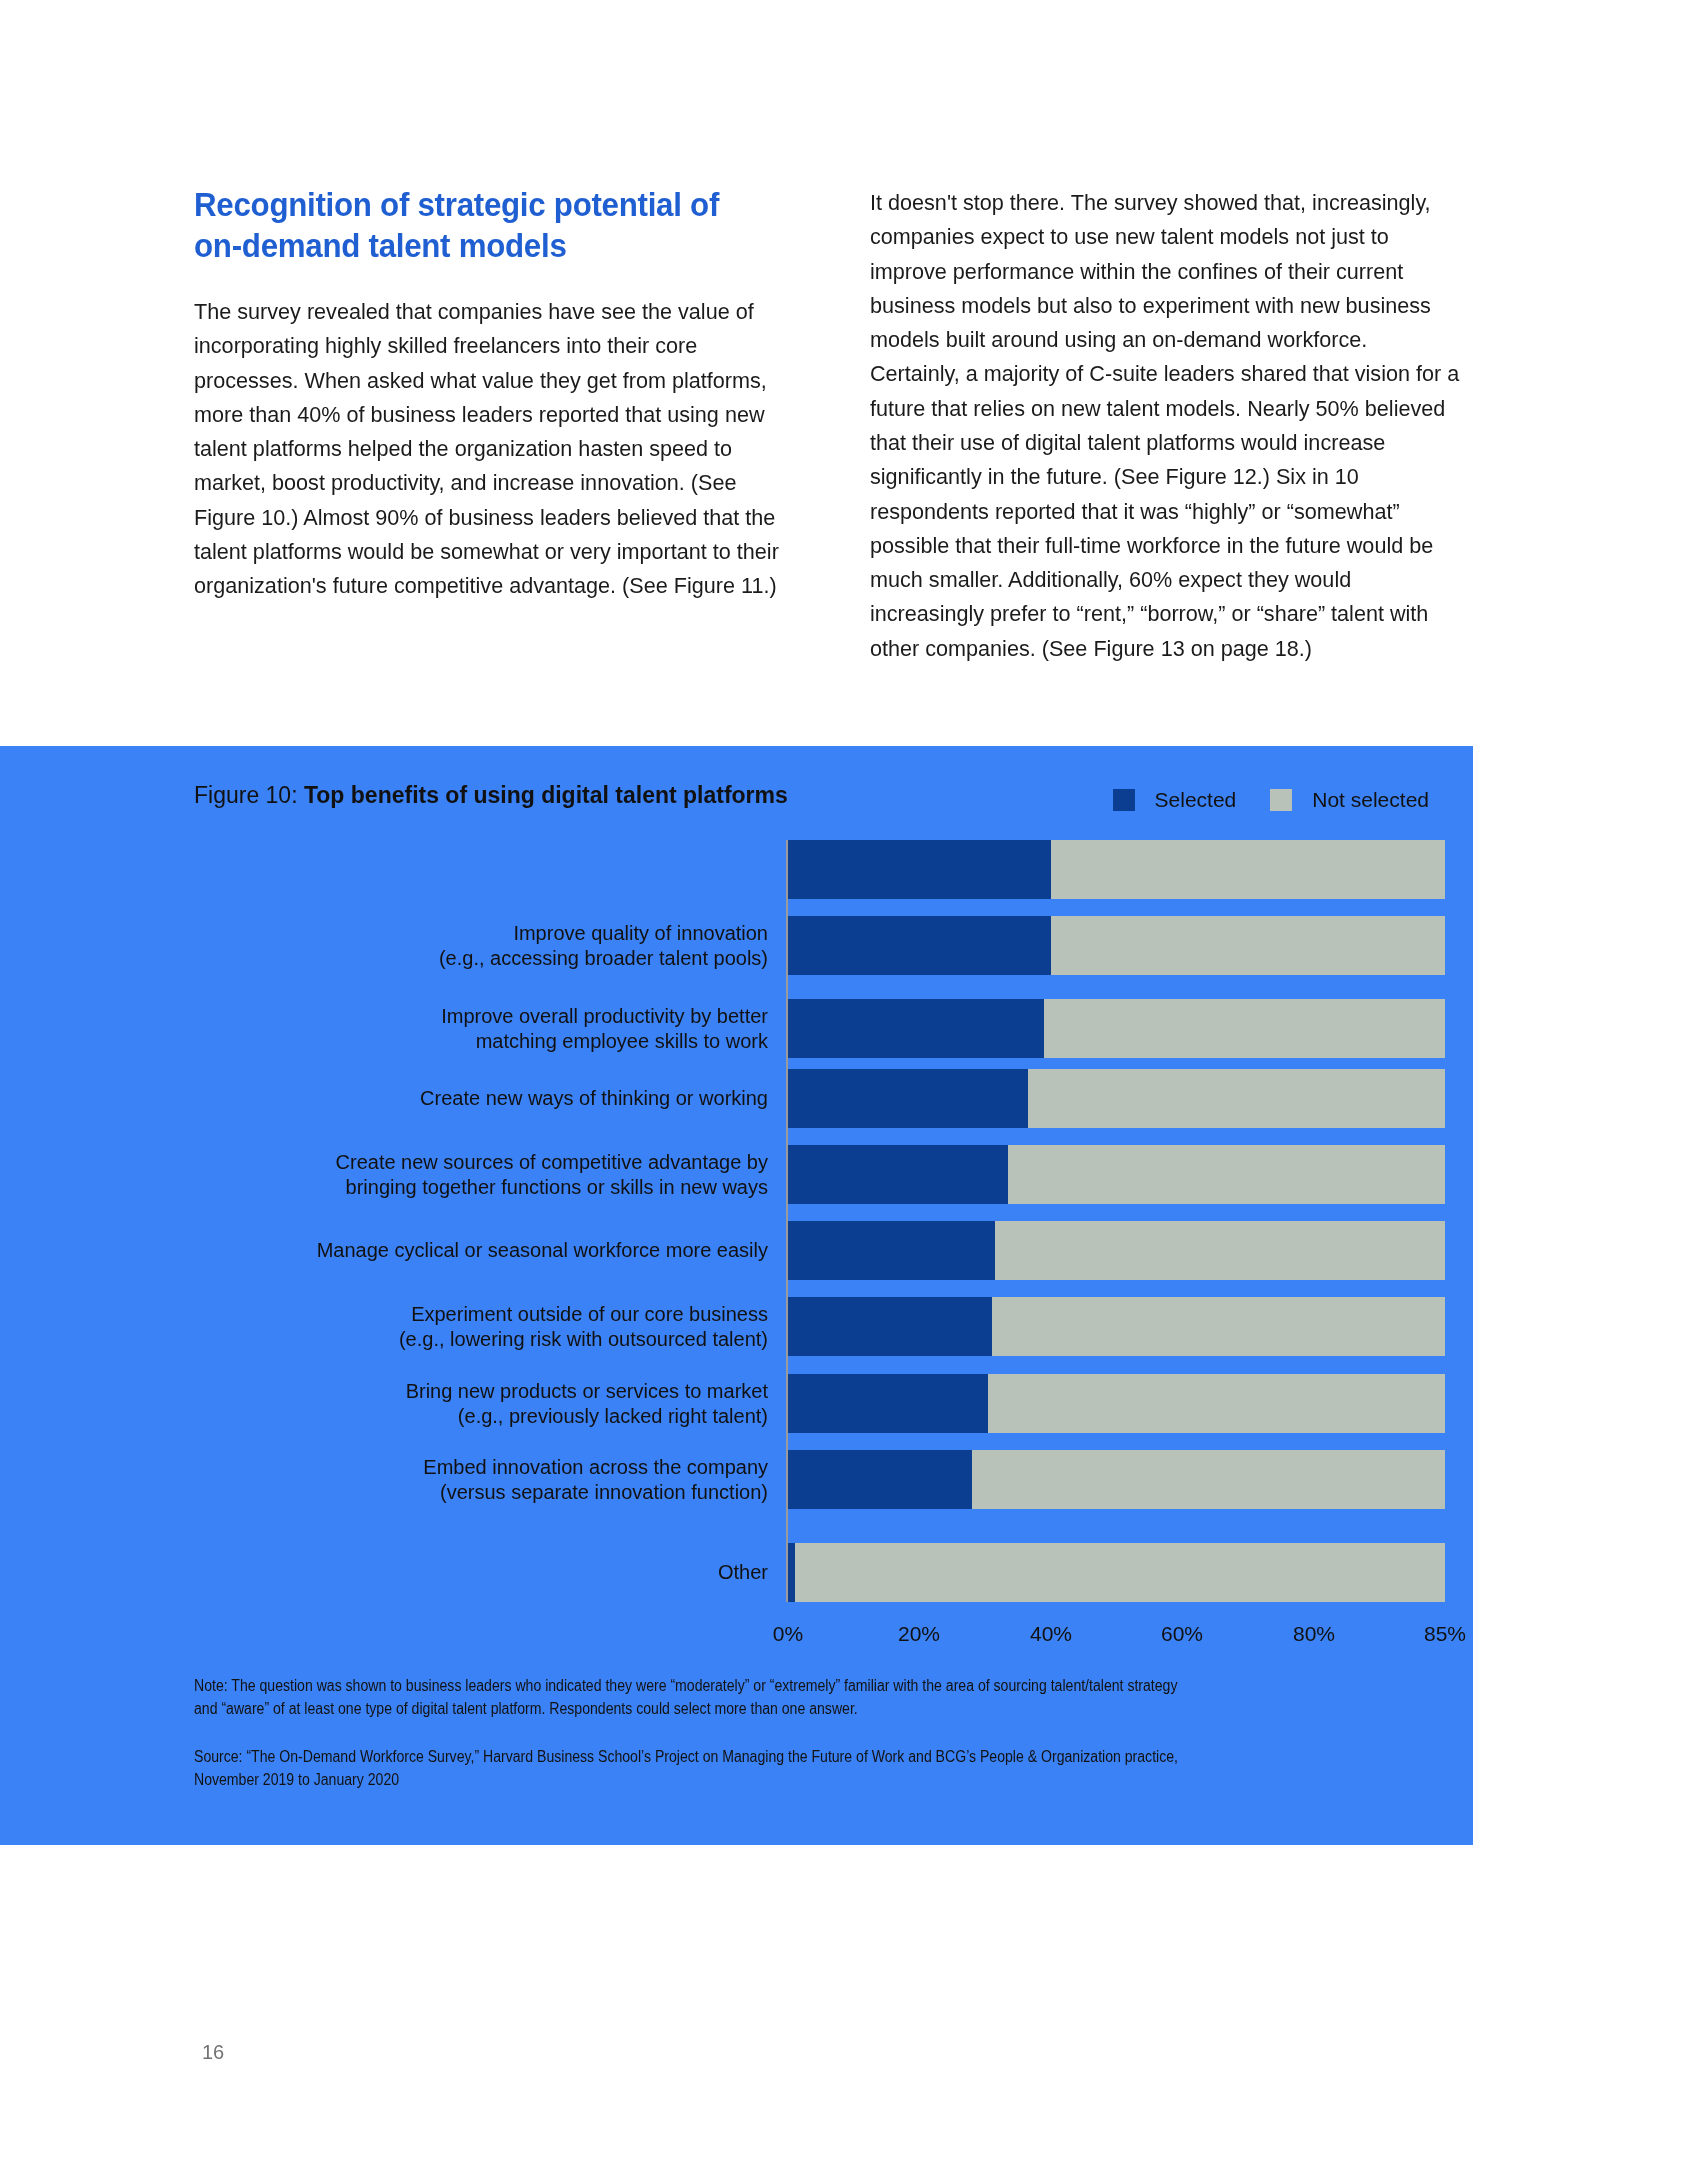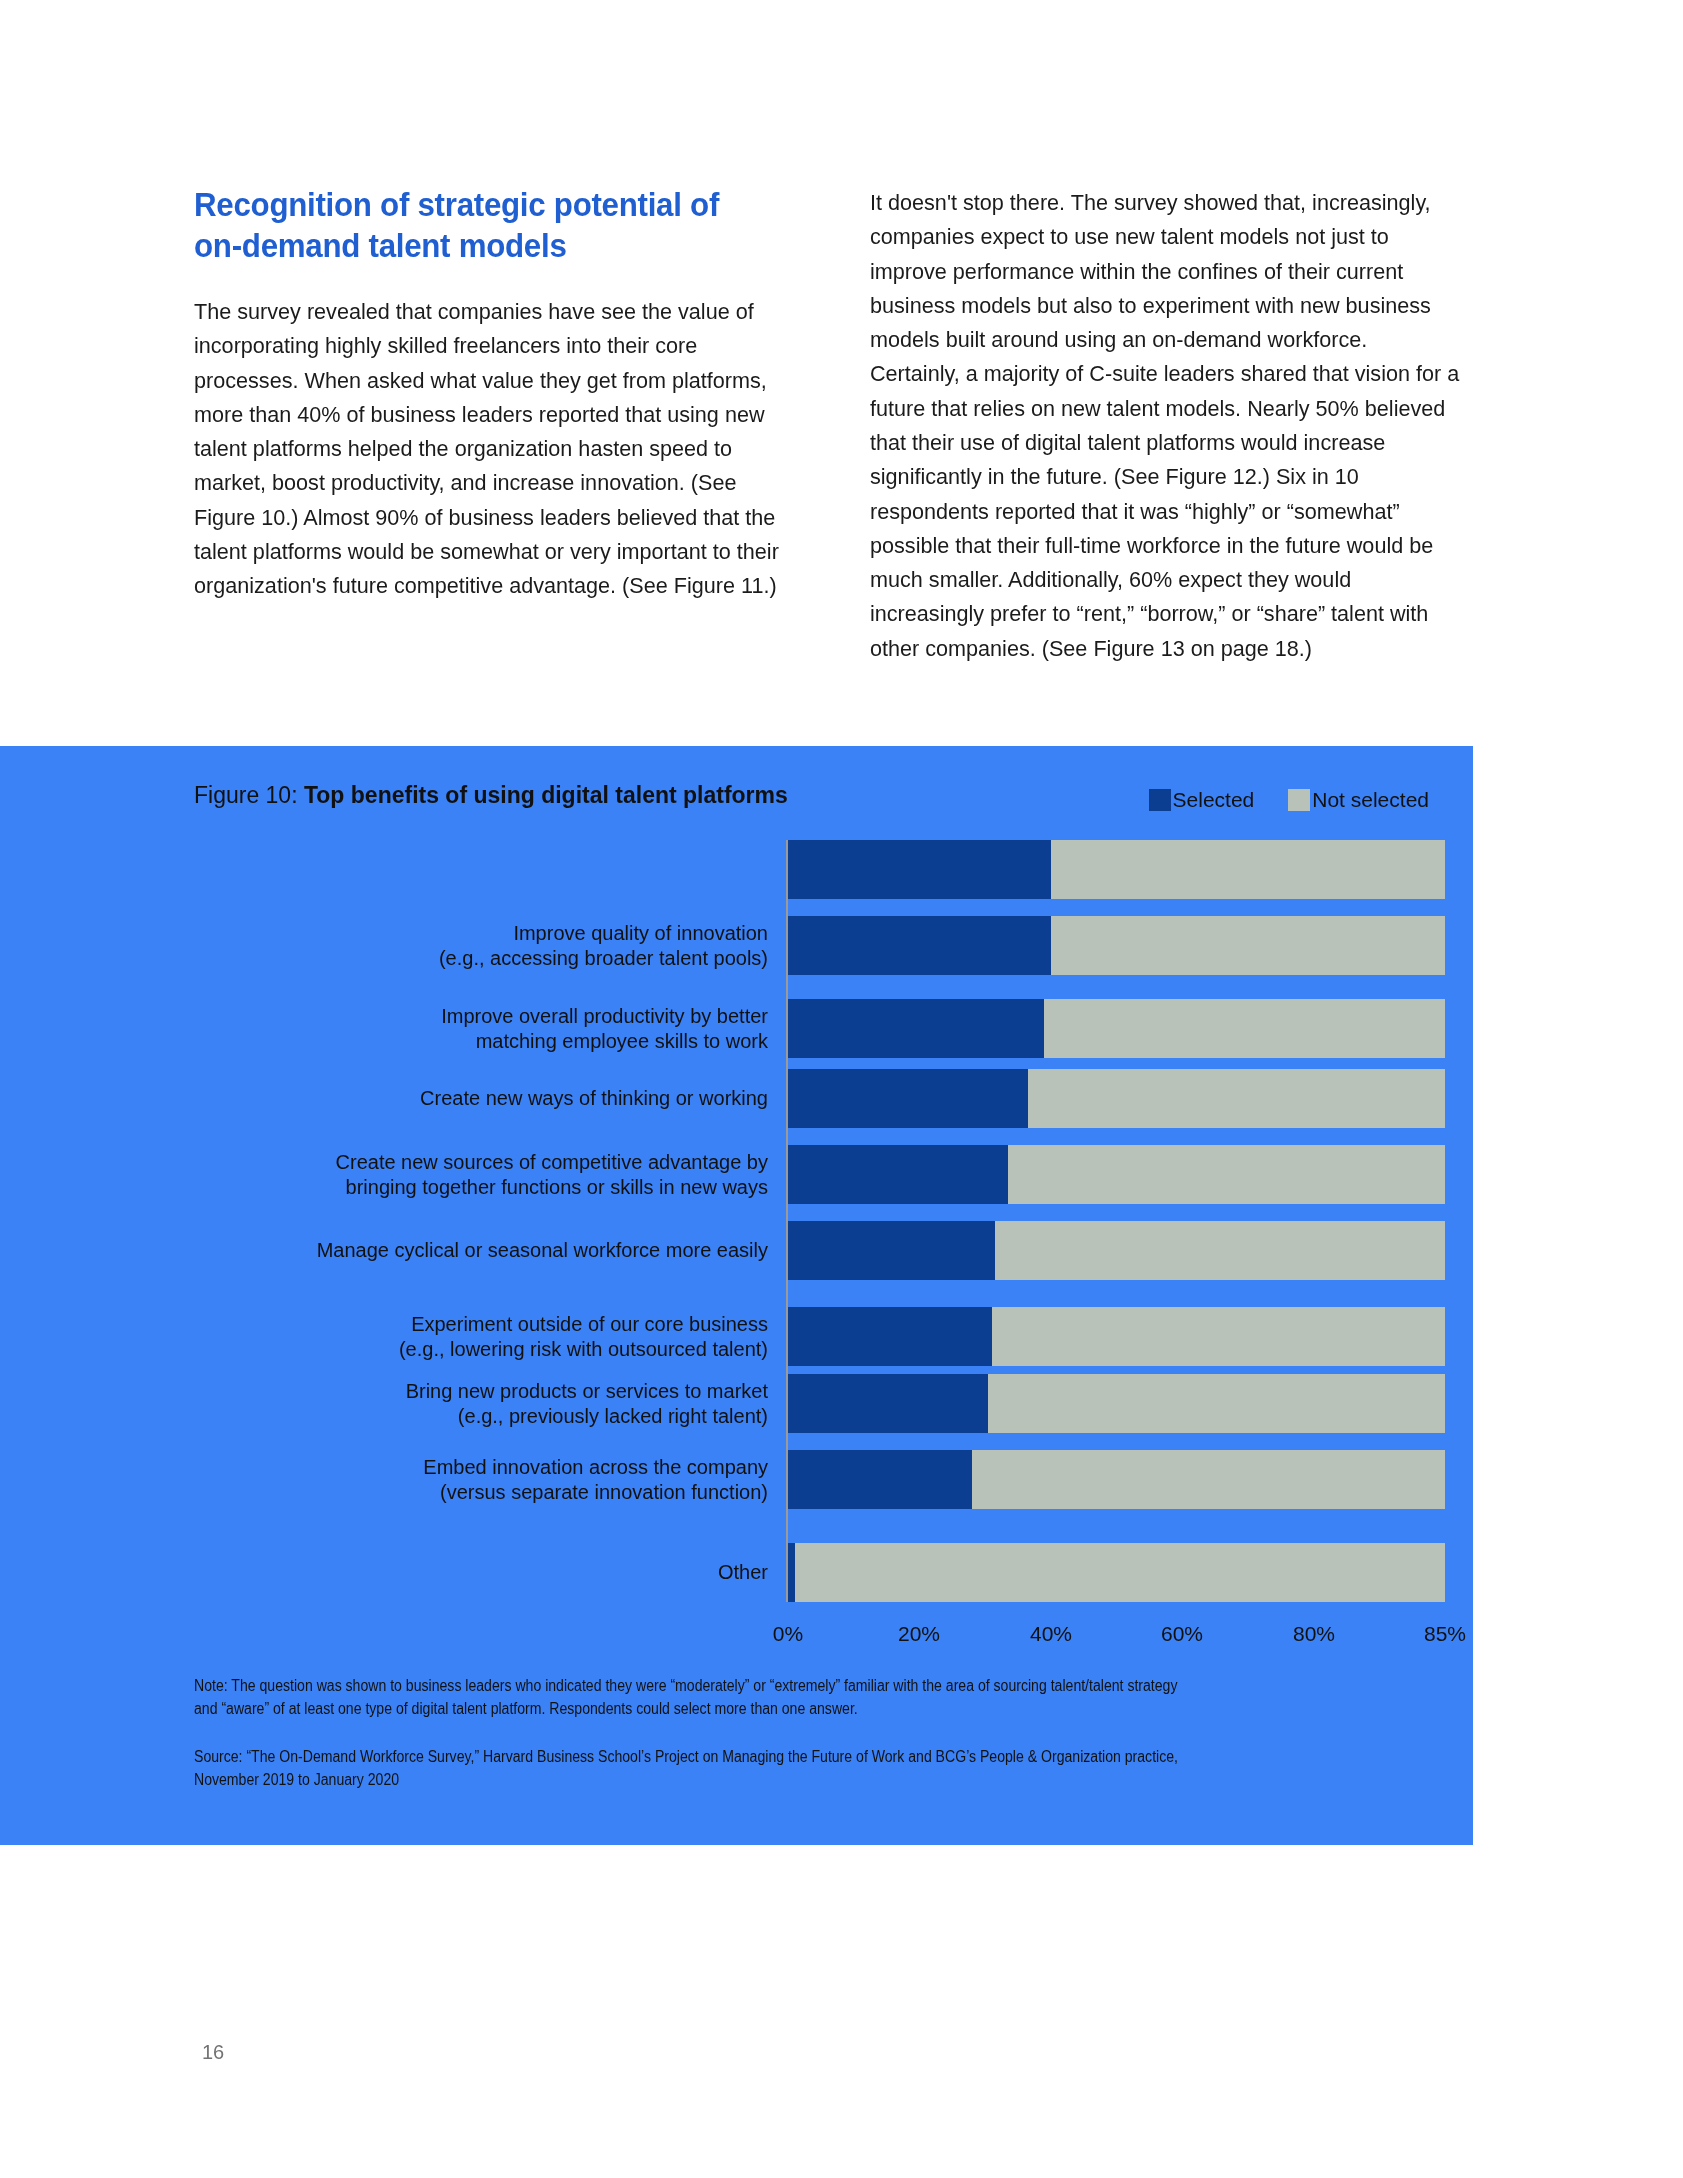--- a/index.html
+++ b/index.html
@@ -72,21 +72,21 @@
     position: absolute;
     right: 44px;
     top: 42px;
     display: flex;
     gap: 34px;
     align-items: center;
   }
   .legend-item {
     display: flex;
     align-items: center;
-    gap: 2px;
+    gap: 20px;
     font-size: 21px;
     color: #111;
     white-space: nowrap;
   }
   .swatch {
     width: 22px;
     height: 22px;
     display: block;
   }
   .sw-selected { background: #0b3d91; }
@@ -243,21 +243,21 @@
           <div class="bar-track" style="background: rgb(185, 194, 184);">
             <div class="bar-fill" style="width: 220px; background: rgb(11, 61, 145);"></div>
           </div>
         </div>
         <div class="row" style="top: 381px;">
           <div class="row-label">Manage cyclical or seasonal workforce more easily</div>
           <div class="bar-track" style="background: rgb(185, 194, 184);">
             <div class="bar-fill" style="width: 207px; background: rgb(11, 61, 145);"></div>
           </div>
         </div>
-        <div class="row" style="top: 457px; margin-top: 10px;">
+        <div class="row" style="top: 457px;">
           <div class="row-label">Experiment outside of our core business<br>(e.g., lowering risk with outsourced talent)</div>
           <div class="bar-track" style="background: rgb(185, 194, 184);">
             <div class="bar-fill" style="width: 204px; background: rgb(11, 61, 145);"></div>
           </div>
         </div>
         <div class="row" style="top: 534px;">
           <div class="row-label">Bring new products or services to market<br>(e.g., previously lacked right talent)</div>
           <div class="bar-track" style="background: rgb(185, 194, 184);">
             <div class="bar-fill" style="width: 200px; background: rgb(11, 61, 145);"></div>
           </div>

